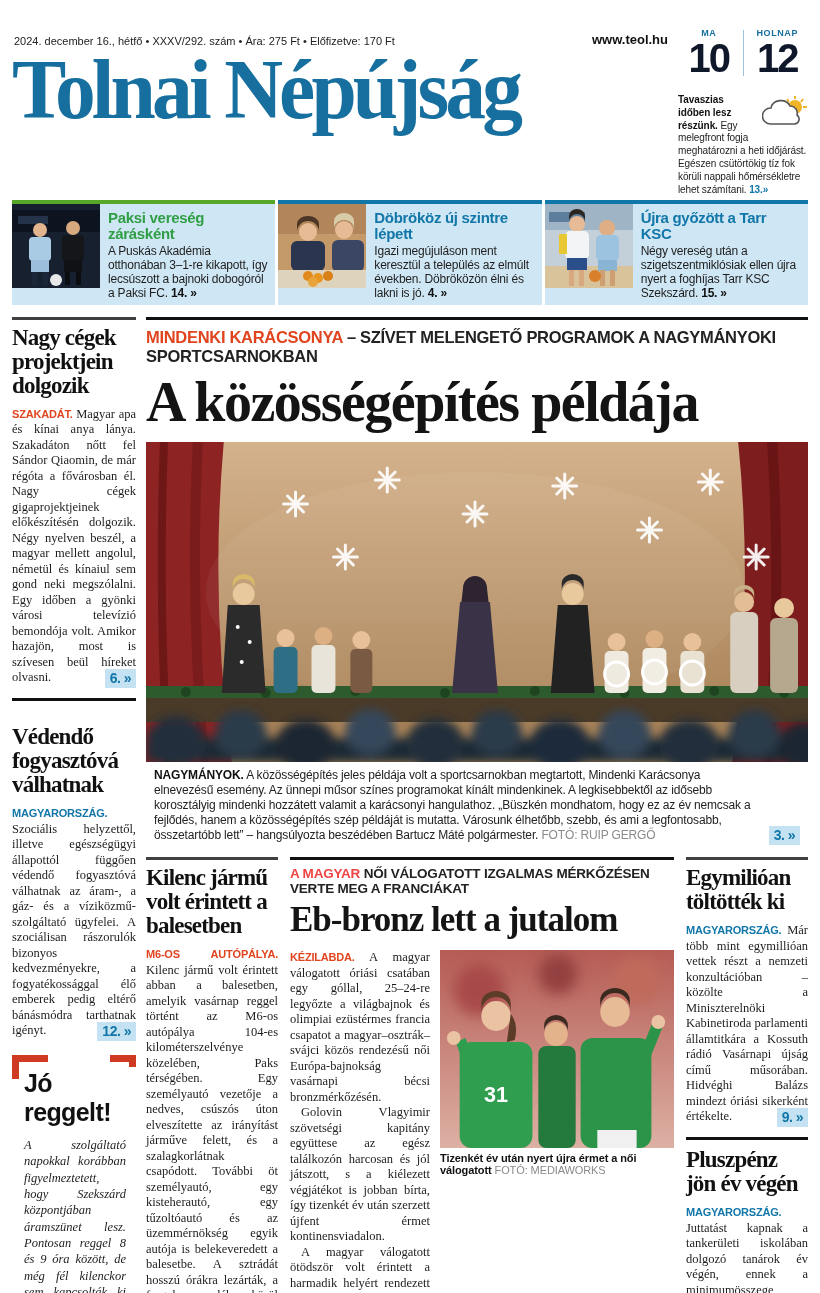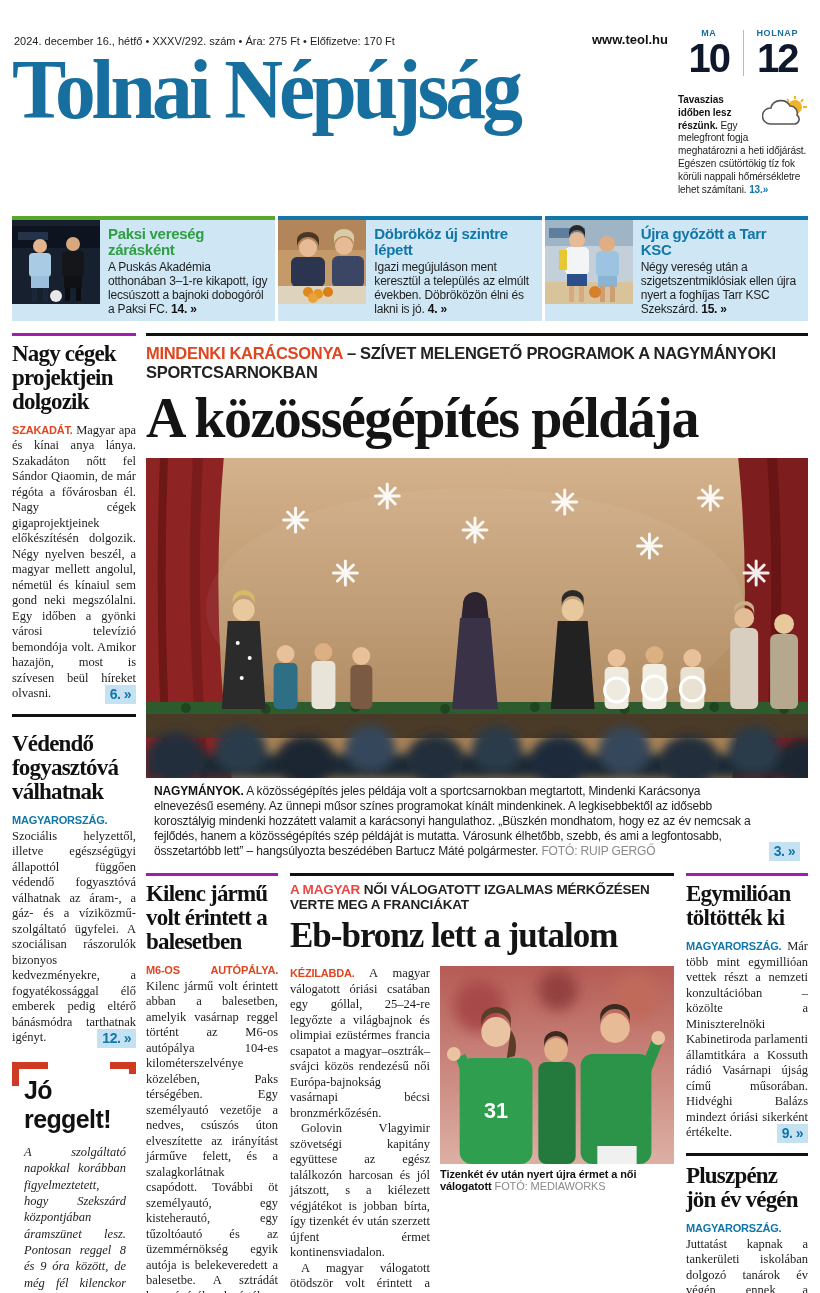--- a/index.html
+++ b/index.html
@@ -22,34 +22,34 @@
   .temp{flex:1;text-align:center}
   .temp .lbl{font-size:9px;font-weight:bold;color:#166f9e;letter-spacing:.6px;display:block}
   .temp .val{font-size:40px;font-weight:bold;color:#0f172a;letter-spacing:-2px;line-height:1}
   .tsep{width:1px;background:#9cc3da;margin:2px 3px}
   .forecast{font-size:10px;line-height:1.28;color:#222;margin-top:16px;letter-spacing:-.1px}
   .forecast svg{float:right;margin:2px 0 2px 4px}
   .forecast b{color:#111}
   .wpage{color:#1176a8;font-weight:bold}
 
   
-  .teasers{display:flex;gap:3px;margin-top:20px}
+  .teasers{display:flex;gap:3px;margin-top:4px}
   .teaser{flex:1;background:#cfe7f4;display:flex;border-top:4px solid #1176a8;min-width:0}
   .teaser.green{border-top-color:#57a829}
   .thumb{width:88px;height:84px;flex-shrink:0;display:block}
   .tx{padding:6px 8px 4px;min-width:0}
   .tx h3{margin:0;font-size:15px;line-height:1.05;color:#1176a8;letter-spacing:-.3px}
   .teaser.green .tx h3{color:#2f9e44}
   .tx p{margin:2px 0 0;font-size:12px;line-height:1.18;color:#1e1e1e;letter-spacing:-.2px}
   .tpage{font-weight:bold;color:#111;font-size:12px}
 
   
   .content{display:flex;gap:10px;margin-top:12px}
   .leftcol{width:124px;flex-shrink:0}
-  .article{border-top:3px solid #a21caf;padding-top:6px}
+  .article{border-top:3px solid #404040;padding-top:6px}
   .story-title{font-family:"Liberation Serif",serif;font-weight:bold;font-size:23px;
                line-height:1.05;letter-spacing:-.8px;margin:0 0 9px;color:#111}
   p.body{font-family:"Liberation Serif",serif;font-size:12.5px;line-height:1.24;
          text-align:justify;margin:0;color:#1c1c1c;position:relative}
   .kick{font-family:"Liberation Sans",sans-serif;font-weight:bold;font-size:11px;letter-spacing:-.2px}
   .kick.red{color:#e0451f}.kick.blue{color:#1176a8}
   .badge{position:absolute;right:0;bottom:-2px;background:#c5e2f2;color:#1176a8;
          font-family:"Liberation Sans",sans-serif;font-weight:bold;font-size:14px;
          padding:1px 5px;letter-spacing:-.5px;line-height:1.2}
   .rule{border:none;border-top:3px solid #111;margin:12px 0 0}
@@ -203,21 +203,21 @@
   </section>
 
   <div class="content">
 
     <aside class="leftcol">
       <article class="article">
         <h2 class="story-title">Nagy cégek projektjein dolgozik</h2>
         <p class="body"><span class="kick red">SZAKADÁT.</span><span> Magyar apa és kínai anya lánya. Szakadáton nőtt fel Sándor Qiaomin, de már régóta a fővárosban él. Nagy cégek gigaprojektjeinek előkészítésén dolgozik. Négy nyelven beszél, a magyar mellett angolul, németül és kínaiul sem gond neki megszólalni. Egy időben a gyönki városi televízió bemondója volt. Amikor hazajön, most is szívesen beül híreket olvasni.</span><span class="badge">6. »</span></p>
       </article>
       <hr class="rule">
-      <article class="article" style="border-top:none;padding-top:15px">
+      <article class="article" style="border-top:none;padding-top:24px">
         <h2 class="story-title">Védendő fogyasztóvá válhatnak</h2>
         <p class="body"><span class="kick blue">MAGYARORSZÁG.</span><span> Szociális helyzettől, illetve egészségügyi állapottól függően védendő fogyasztóvá válhatnak az áram-, a gáz- és a víziközmű-szolgáltató ügyfelei. A szociálisan rászorulók bizonyos kedvezményekre, a fogyatékossággal élő emberek pedig eltérő bánásmódra tarthatnak igényt.</span><span class="badge">12. »</span></p>
       </article>
       <div class="morning">
         <div class="corner tl"></div>
         <div class="corner tr"></div>
 
         <h2>Jó reggelt!</h2>
         <p><span>A szolgáltató napokkal korábban figyelmeztetett, hogy Szekszárd központjában áramszünet lesz. Pontosan reggel 8 és 9 óra között, de még fél kilenckor sem kapcsolták ki az áramot. A toronyházban, ahol lakunk, a liftek is jártak, de senki sem mert beszállni, mert nem lehetett tudni, melyik pillanatban állnak meg. Én a kilencedikről hurcolkodtam lefelé, laptoppal, bevásárlóeszközökkel a kezemben. Egy nagymama a kétéves unokáját cipelte felfelé a nyolcadikra, a kicsi ugyanis nem bírta a lépcsőzést. Senki nem mert beszállni a liftbe. Jómagam úgy gondolom, jogos elvárás a szolgáltatóval szemben, hogy értesítse az érintetteket, ha változás történik. </span></p>
       </div>

